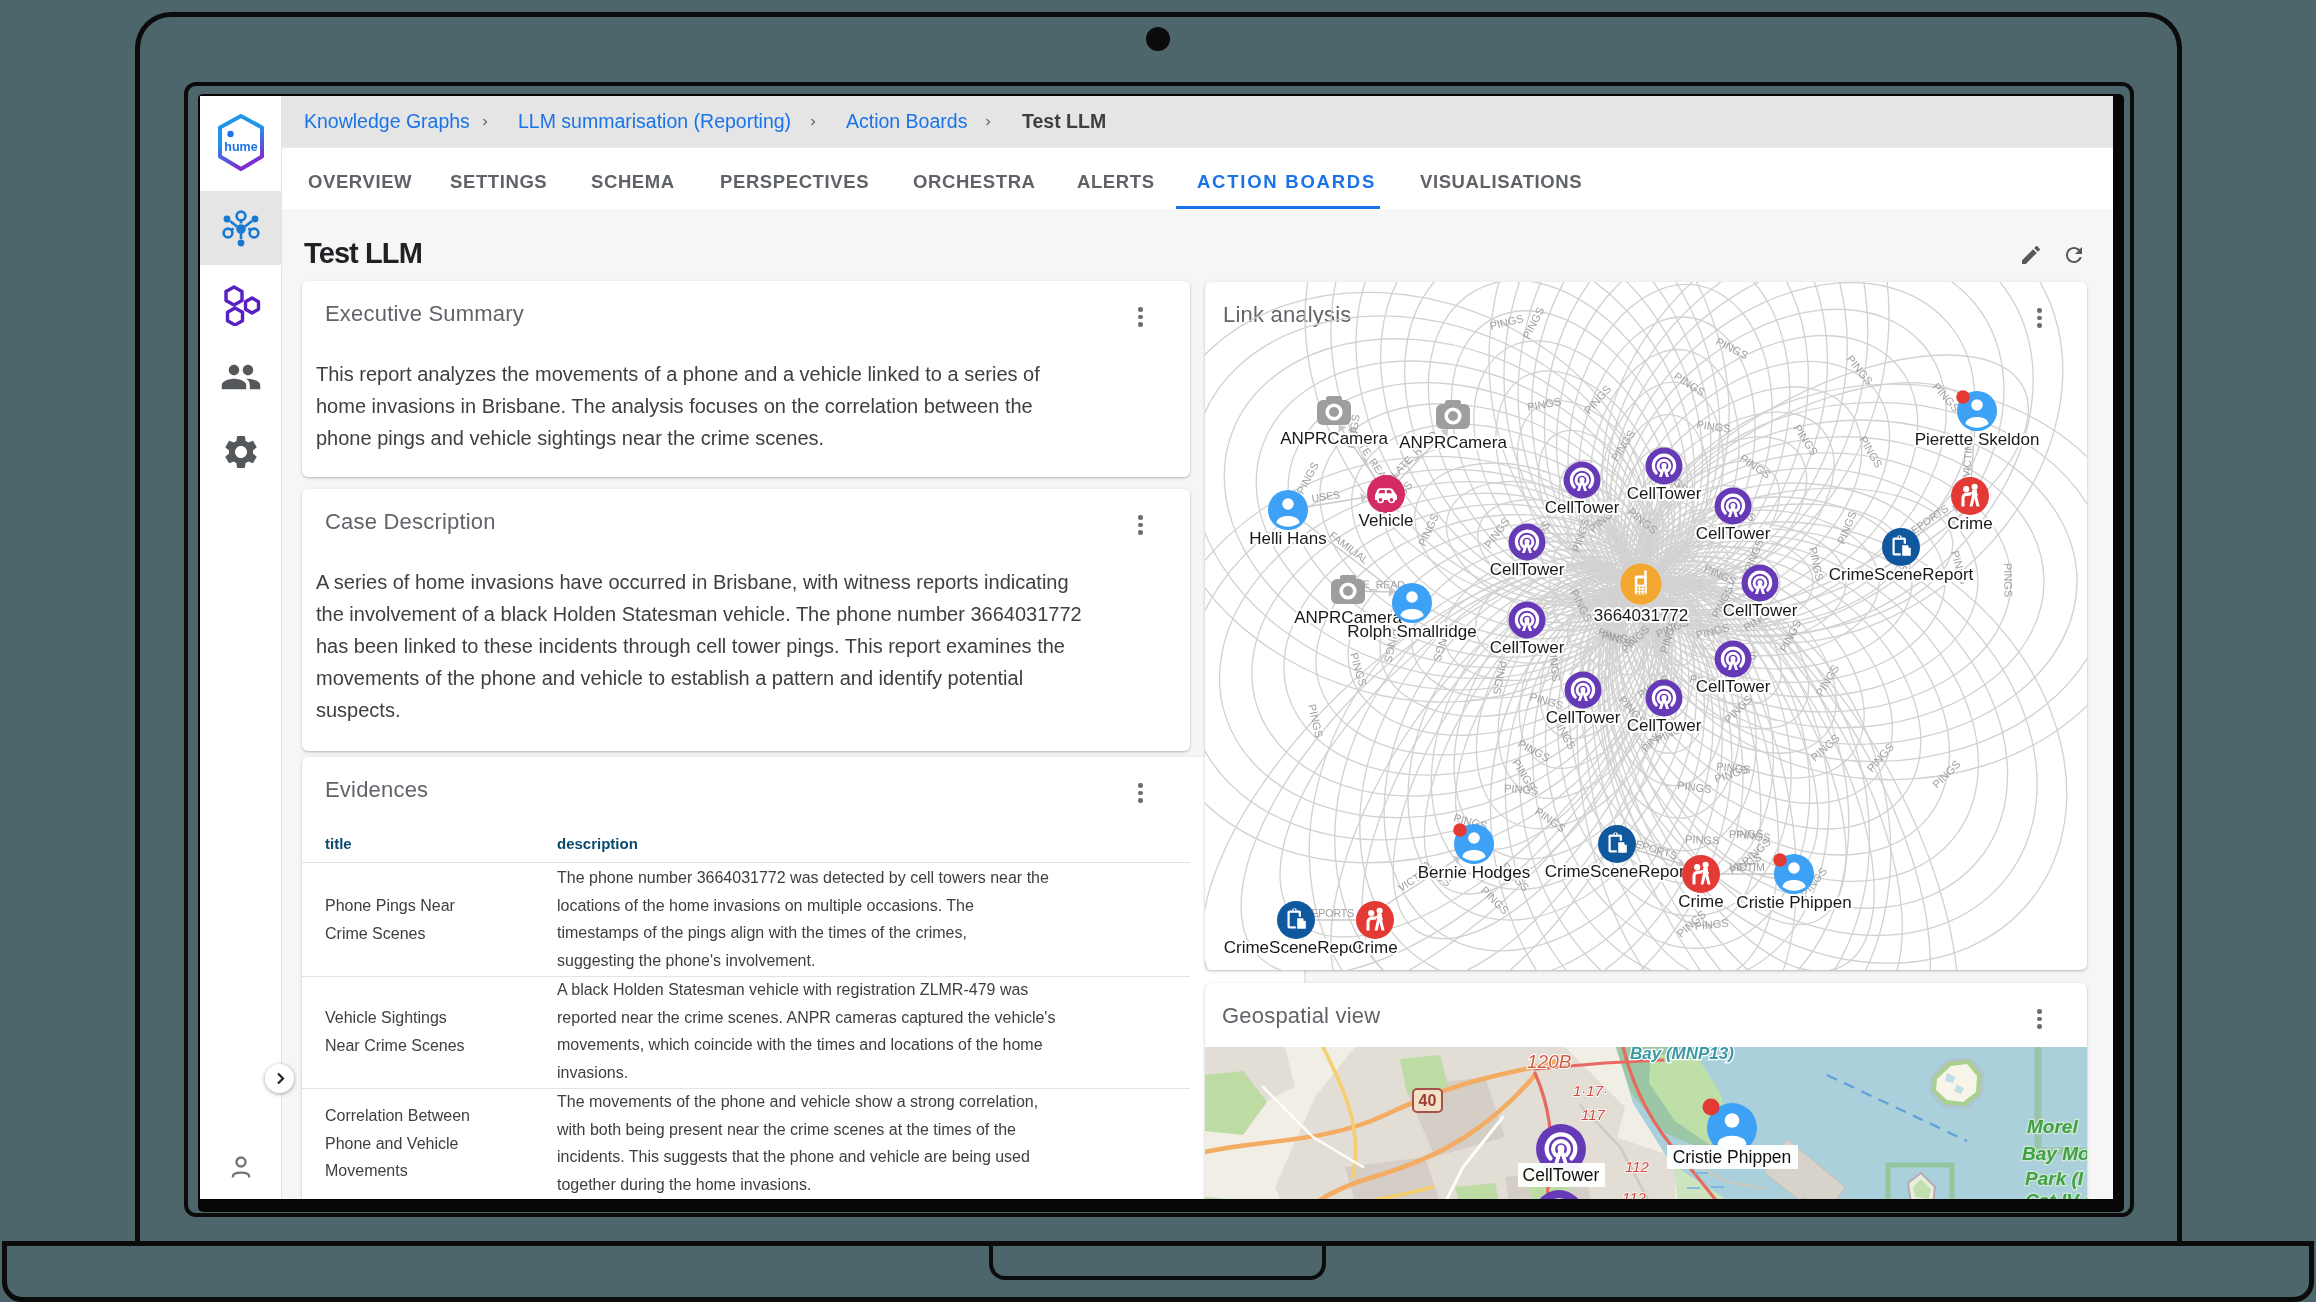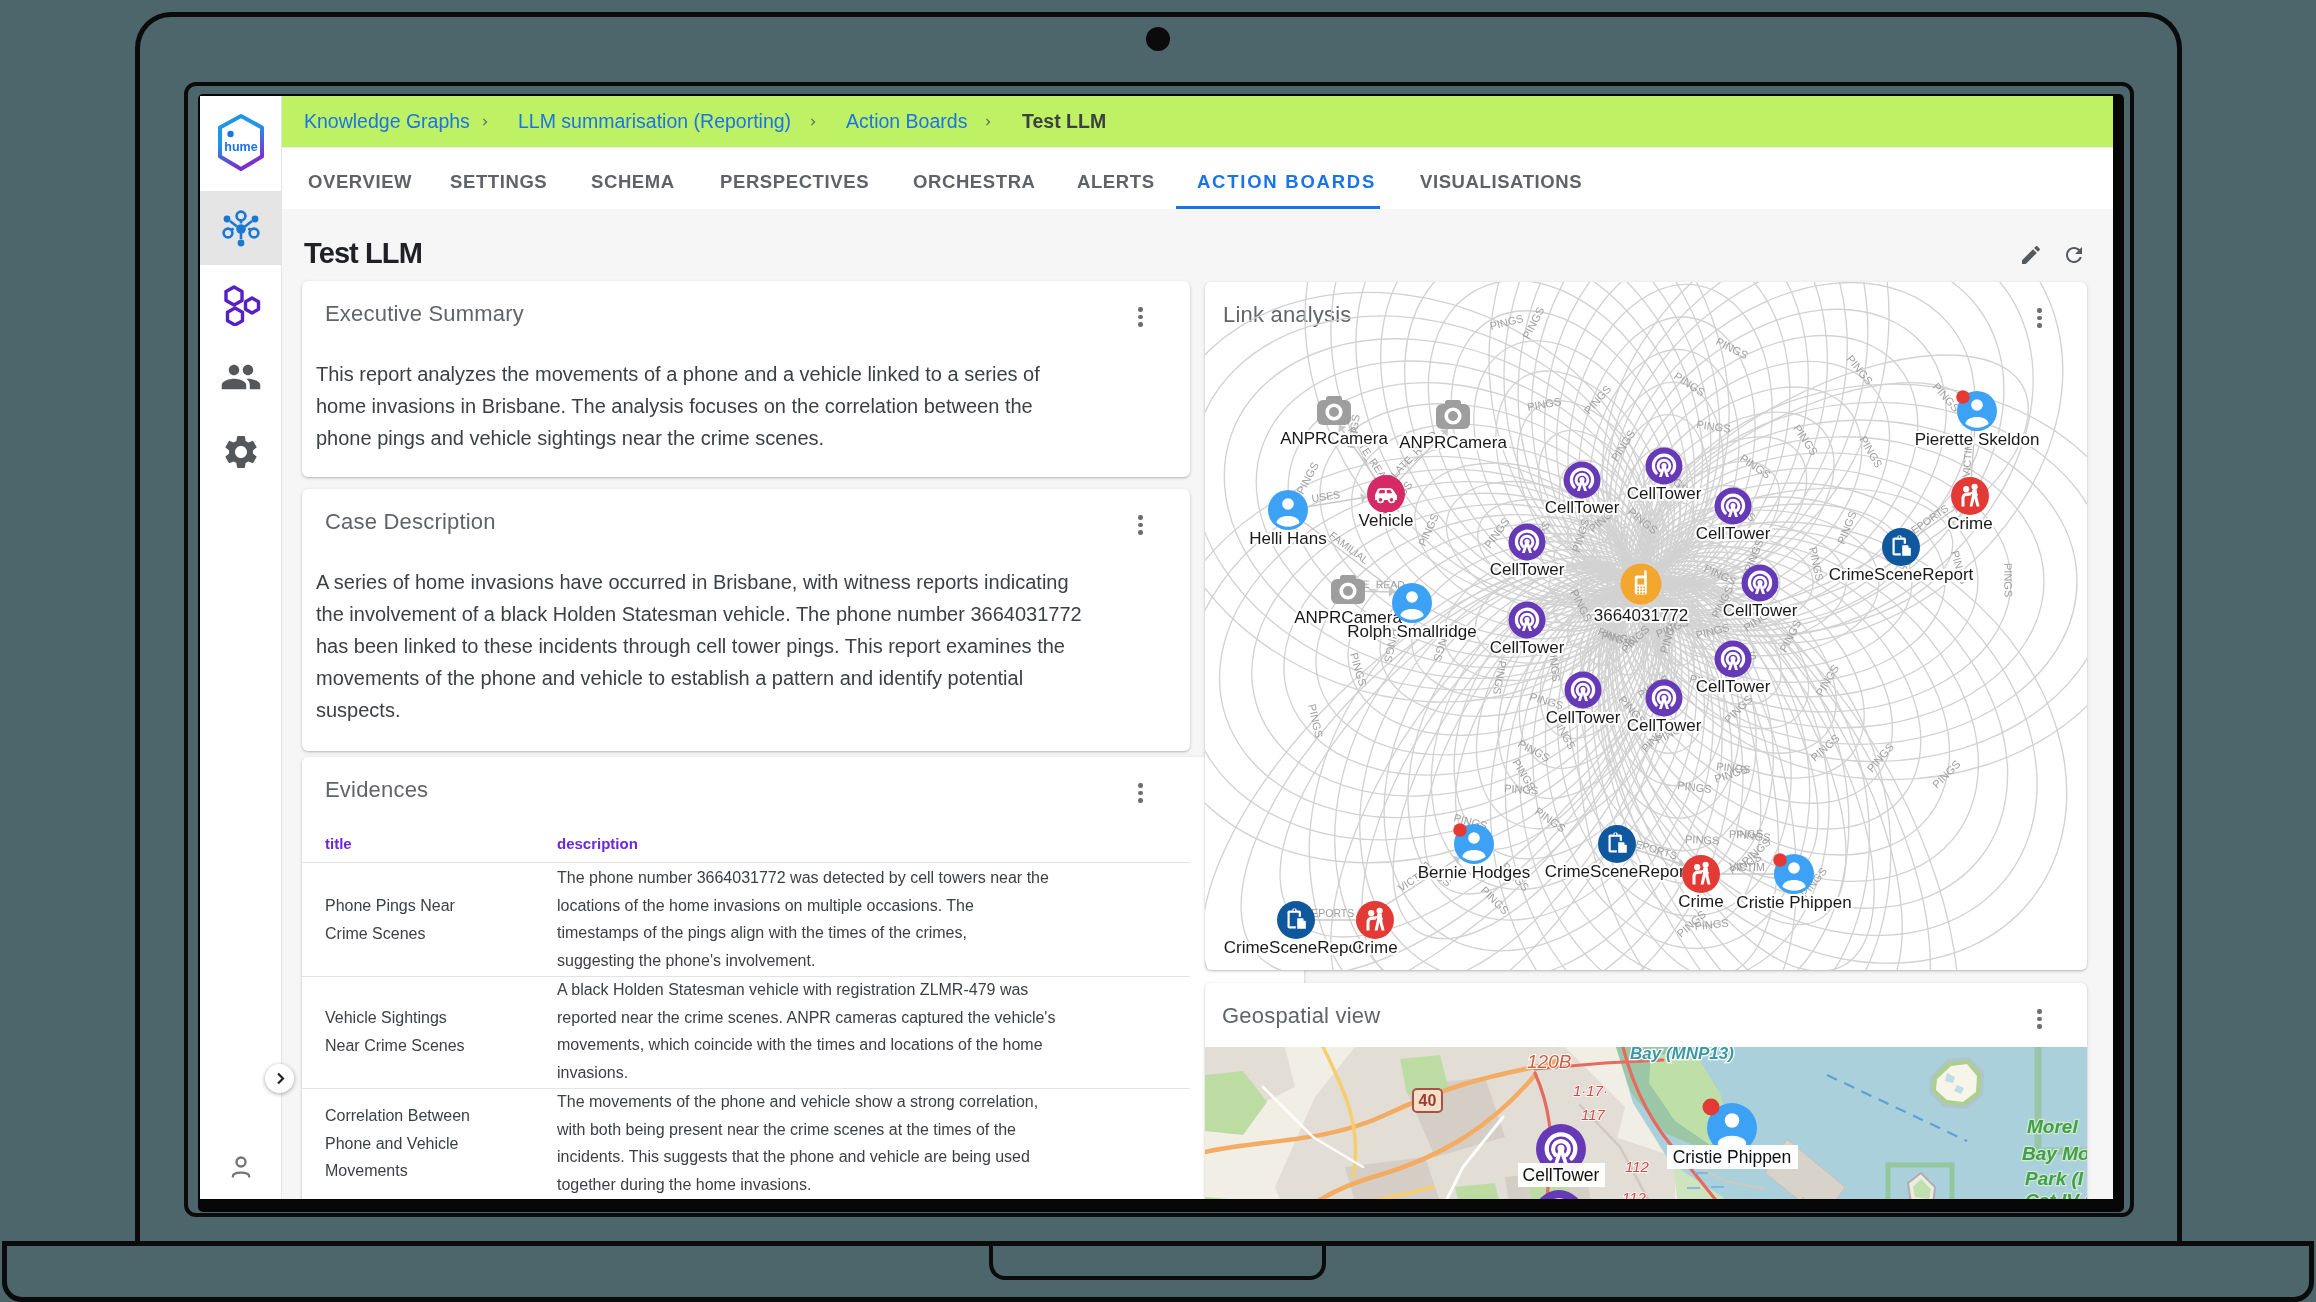--- a/index.html
+++ b/index.html
@@ -5,33 +5,33 @@
 .abs{position:absolute}
 .lid{left:135px;top:12px;width:2047px;height:1231px;border:5px solid #0b0b0b;border-radius:36px 36px 0 0;border-bottom:none}
 .cam{left:1146px;top:27px;width:24px;height:24px;border-radius:50%;background:#0b0b0b}
 .scr{left:184px;top:82px;width:1950px;height:1135px;border:4px solid #0b0b0b;border-radius:12px}
 .blk{left:198px;top:94px;width:1926px;height:1118px;background:#060606;border-radius:5px}
 .base{left:2px;top:1241px;width:2312px;height:61px;border:5px solid #0b0b0b;border-radius:0 0 20px 20px}
 .notch{left:989px;top:1246px;width:337px;height:34px;border:4px solid #0b0b0b;border-top:none;border-radius:0 0 16px 16px}
 .app{left:200px;top:96px;width:1913px;height:1103px;background:#fff;overflow:hidden}
 .sidebar{position:absolute;left:0;top:0;width:82px;height:1103px;background:#fff;border-right:1px solid #e4e4e4}
 .selblk{position:absolute;left:0;top:95px;width:81px;height:74px;background:#e5e5e5}
-.crumbs{position:absolute;left:82px;top:0;width:1831px;height:52px;background:#bef264;border-bottom:1px solid #ebebeb}
+.crumbs{position:absolute;left:82px;top:0;width:1831px;height:52px;background:#e5e5e5;border-bottom:1px solid #ebebeb}
 .crumbs span{position:absolute;top:14px;font-size:19.5px;color:#1a73e8;white-space:pre}
 .tabsbar{position:absolute;left:82px;top:52px;width:1831px;height:61px;background:#fff}
 .tab{position:absolute;top:23px;font-size:18.5px;letter-spacing:0.6px;color:#5f6368;font-weight:bold;white-space:pre}
 .tab.act{color:#1a73e8}
 .underline{position:absolute;left:894px;top:58px;width:204px;height:3px;background:#1a73e8}
 .content{position:absolute;left:82px;top:113px;width:1831px;height:990px;background:#f6f6f6}
 h1{position:absolute;left:104px;top:141px;font-size:29px;color:#202124;font-weight:bold;letter-spacing:-0.9px}
 .card{position:absolute;background:#fff;border-radius:6px;box-shadow:0 1px 2px rgba(0,0,0,0.18),0 1px 4px rgba(0,0,0,0.1)}
 .ctitle{position:absolute;left:23px;top:20px;font-size:22px;color:#606368;font-weight:400;letter-spacing:0.2px}
 .kd{width:4.5px;height:4.5px;border-radius:50%;background:#6d6d6d;margin-bottom:3.2px}
 .body{position:absolute;left:14px;font-size:20px;line-height:32px;color:#3d4043;letter-spacing:0;white-space:pre}
-.th{position:absolute;font-size:15px;color:#6d28d9;font-weight:bold}
+.th{position:absolute;font-size:15px;color:#0c4a6e;font-weight:bold}
 .tcell{position:absolute;font-size:16px;line-height:27.7px;color:#3d4043;letter-spacing:0;white-space:pre}
 .rline{position:absolute;left:0;width:888px;height:1px;background:#e3e3e3}
 .fab{position:absolute;left:65px;top:968px;width:29px;height:29px;border-radius:50%;background:#fff;box-shadow:0 1px 4px rgba(0,0,0,0.35);z-index:5}
 </style></head><body>
 <div class="abs lid"></div>
 <div class="abs cam"></div>
 <div class="abs scr"></div>
 <div class="abs blk"></div>
 <div class="abs base"></div>
 <div class="abs notch"></div>

